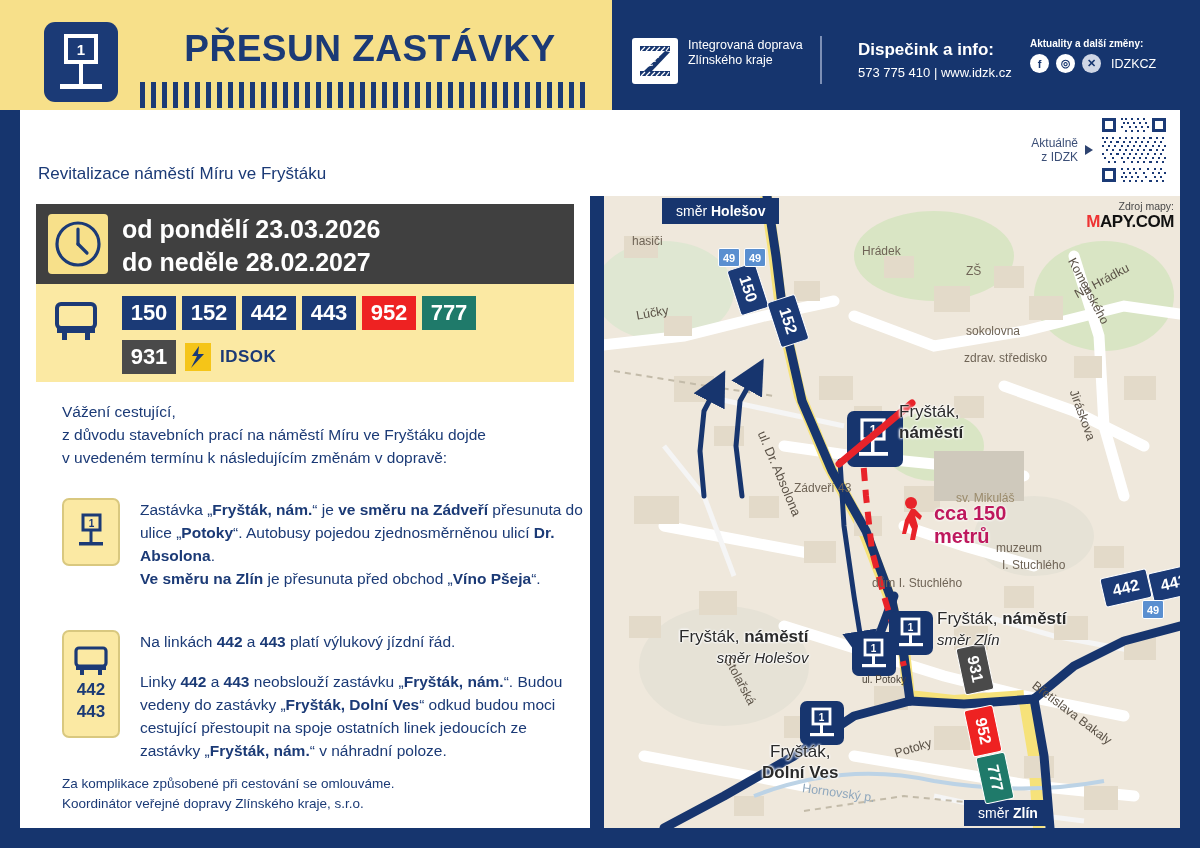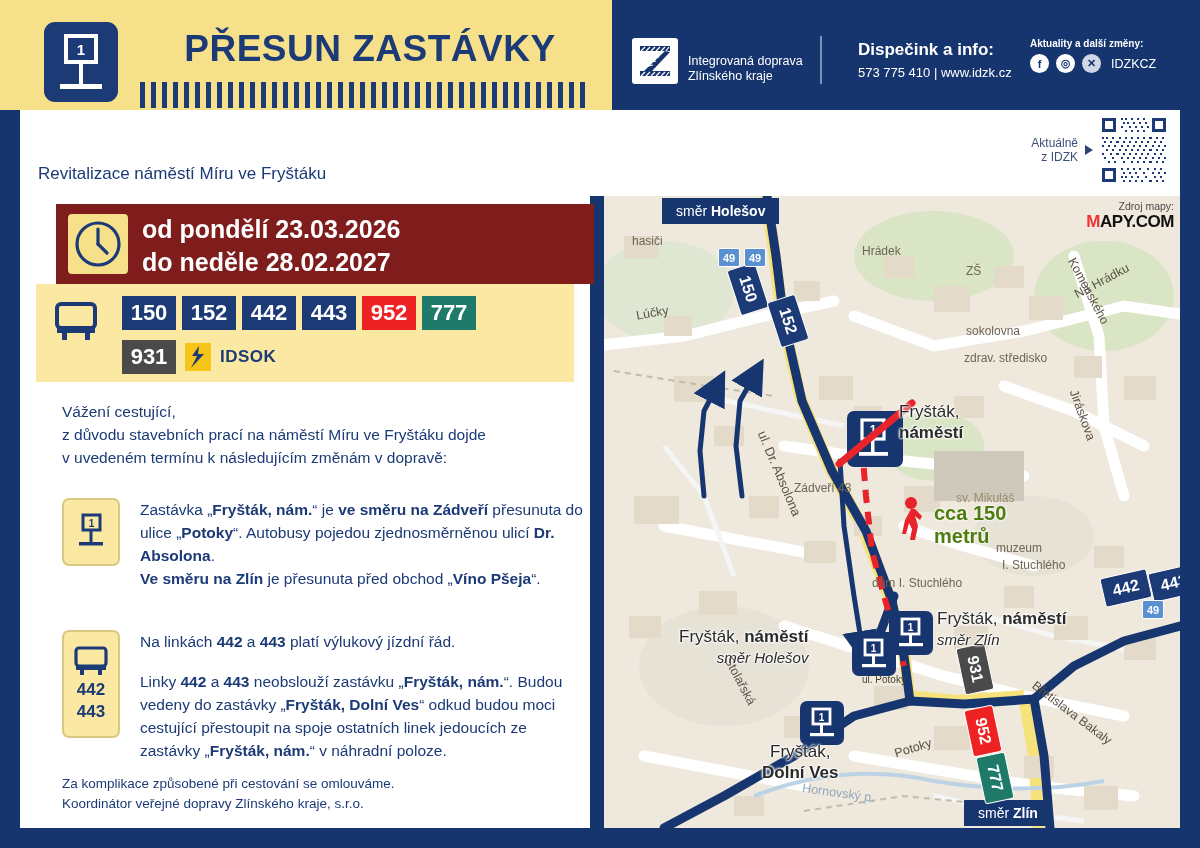--- a/index.html
+++ b/index.html
@@ -15,21 +15,21 @@
   
   .hdr{position:absolute;left:0;top:0;width:1200px;height:110px;}
   .hdr-yellow{position:absolute;left:0;top:0;width:612px;height:110px;background:#f7e08a;}
   .hdr-navy{position:absolute;left:612px;top:0;width:588px;height:110px;background:#16356e;}
   .stop-badge{position:absolute;left:44px;top:22px;width:74px;height:80px;background:#1b3a76;border-radius:11px;}
   .hdr-title{position:absolute;left:140px;top:28px;width:460px;text-align:center;
     font-size:37px;font-weight:bold;color:#1b3a76;letter-spacing:.5px;}
   .barcode{position:absolute;left:140px;top:82px;width:446px;height:26px;
     background:repeating-linear-gradient(to right,#1b3a76 0px,#1b3a76 5px,#f7e08a 5px,#f7e08a 11px);}
 
-  .idzk-wrap{position:absolute;left:632px;top:38px;display:flex;align-items:flex-end;gap:10px;}
+  .idzk-wrap{position:absolute;left:632px;top:38px;display:flex;align-items:flex-start;gap:10px;}
   .idzk-mark{width:46px;height:46px;background:#fff;border-radius:3px;position:relative;}
   .idzk-txt{color:#fff;font-size:12.5px;line-height:15px;}
   .hdr-div{position:absolute;left:820px;top:36px;width:2px;height:48px;background:#7d90b6;}
   .disp{position:absolute;left:858px;top:40px;color:#fff;}
   .disp .l1{font-size:17px;font-weight:bold;margin-bottom:5px;}
   .disp .l2{font-size:13px;}
   .akt{position:absolute;left:1030px;top:38px;color:#fff;}
   .akt .l1{font-size:10px;font-weight:bold;margin-bottom:5px;}
   .soc{display:flex;align-items:center;gap:7px;}
   .soc-ic{width:19px;height:19px;border-radius:50%;background:#fff;color:#16356e;
@@ -42,21 +42,21 @@
   .t-main{position:absolute;left:18px;top:14px;font-size:30px;font-weight:bold;color:#1b3a76;}
   .t-sub{position:absolute;left:18px;top:54px;font-size:17px;color:#1b3a76;}
   .qrbox{position:absolute;right:12px;top:6px;display:flex;align-items:center;gap:7px;}
   .qr-lbl{font-size:12px;color:#3c4f77;text-align:right;line-height:14px;}
   .qr-arrow{width:0;height:0;border-left:8px solid #2e4370;border-top:5px solid transparent;border-bottom:5px solid transparent;}
   .qr{width:68px;height:68px;background:#fff;}
 
   
   .leftcol{position:absolute;left:20px;top:196px;width:570px;height:632px;background:#fff;}
 
-  .datebox{position:absolute;left:16px;top:8px;width:538px;height:80px;background:#7f1d1d;margin-left:20px;}
+  .datebox{position:absolute;left:16px;top:8px;width:538px;height:80px;background:#404040;}
   .clock{position:absolute;left:12px;top:10px;width:60px;height:60px;background:#f7e08a;border-radius:4px;}
   .dates{position:absolute;left:86px;top:9px;color:#fff;font-size:25px;font-weight:bold;line-height:33px;}
 
   .linebox{position:absolute;left:16px;top:88px;width:538px;height:98px;background:#fbe9a3;}
   .busic{position:absolute;left:14px;top:16px;width:52px;height:44px;}
   .lines{position:absolute;left:86px;top:12px;display:flex;gap:6px;}
   .lbadge{min-width:54px;height:34px;display:flex;align-items:center;justify-content:center;
     color:#fff;font-size:22px;font-weight:bold;padding:0 4px;box-sizing:border-box;}
   .lines2{position:absolute;left:86px;top:56px;display:flex;align-items:center;gap:9px;}
   .idsok-mark{width:26px;height:28px;background:#f5c518;position:relative;border-radius:2px;}
@@ -87,21 +87,21 @@
 
   .stopmark{position:absolute;width:44px;height:44px;background:#17356e;border-radius:7px;}
   .stoplbl{position:absolute;font-size:17px;color:#2a2a2a;white-space:nowrap;line-height:21px;
     text-shadow:0 0 3px #fff,0 0 3px #fff,0 0 3px #fff,0 0 2px #fff;}
   .stoplbl b{font-weight:bold;}
   .stoplbl .it{font-style:italic;font-size:15px;}
 
   .rbadge{position:absolute;color:#fff;font-size:16px;font-weight:bold;
     display:flex;align-items:center;justify-content:center;border:1.5px solid #fff;border-radius:3px;}
 
-  .walknote{position:absolute;color:#4d7c0f;font-size:20px;font-weight:bold;line-height:23px;
+  .walknote{position:absolute;color:#be185d;font-size:20px;font-weight:bold;line-height:23px;
     text-shadow:0 0 3px #fff,0 0 3px #fff;}
   .srcmap{position:absolute;right:6px;top:4px;text-align:right;}
   .srcmap .s1{font-size:10.5px;color:#4a4a4a;}
   .srcmap .s2{font-size:17px;font-weight:bold;color:#111;letter-spacing:-.5px;}
   .srcmap .s2 span{color:#e33;}
 </style>
 </head>
 <body>
 
 <div class="poster">

